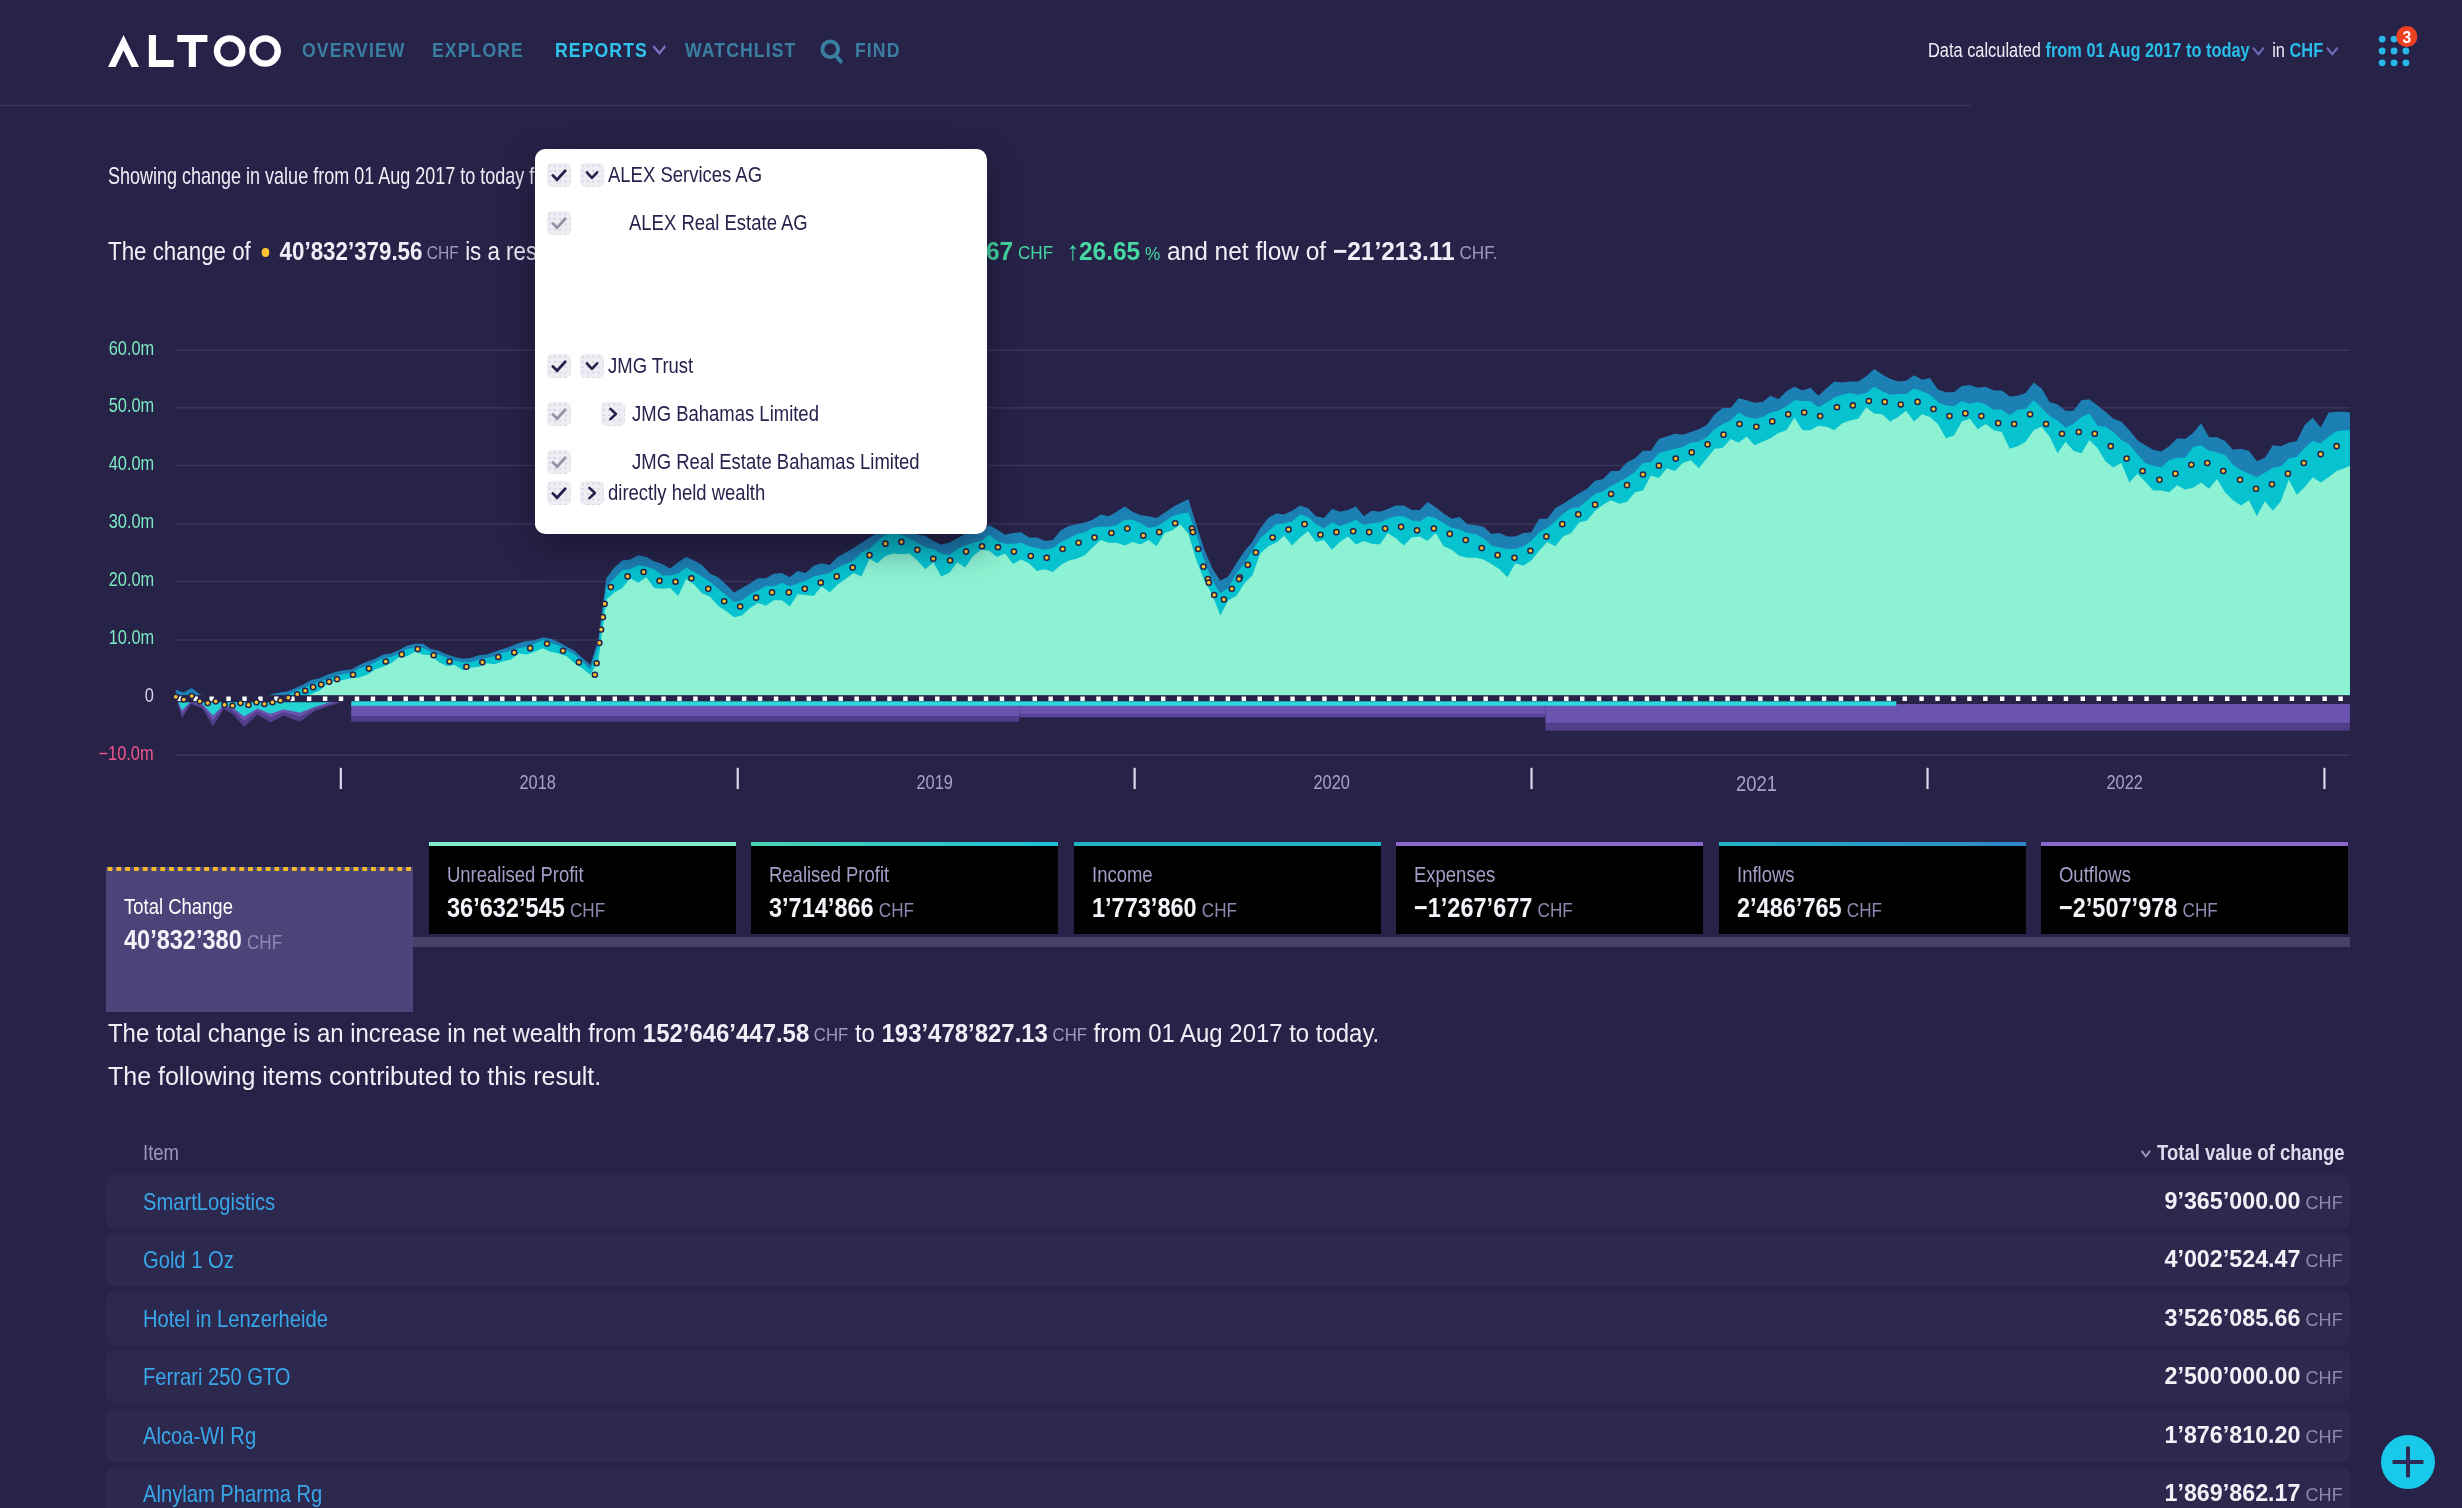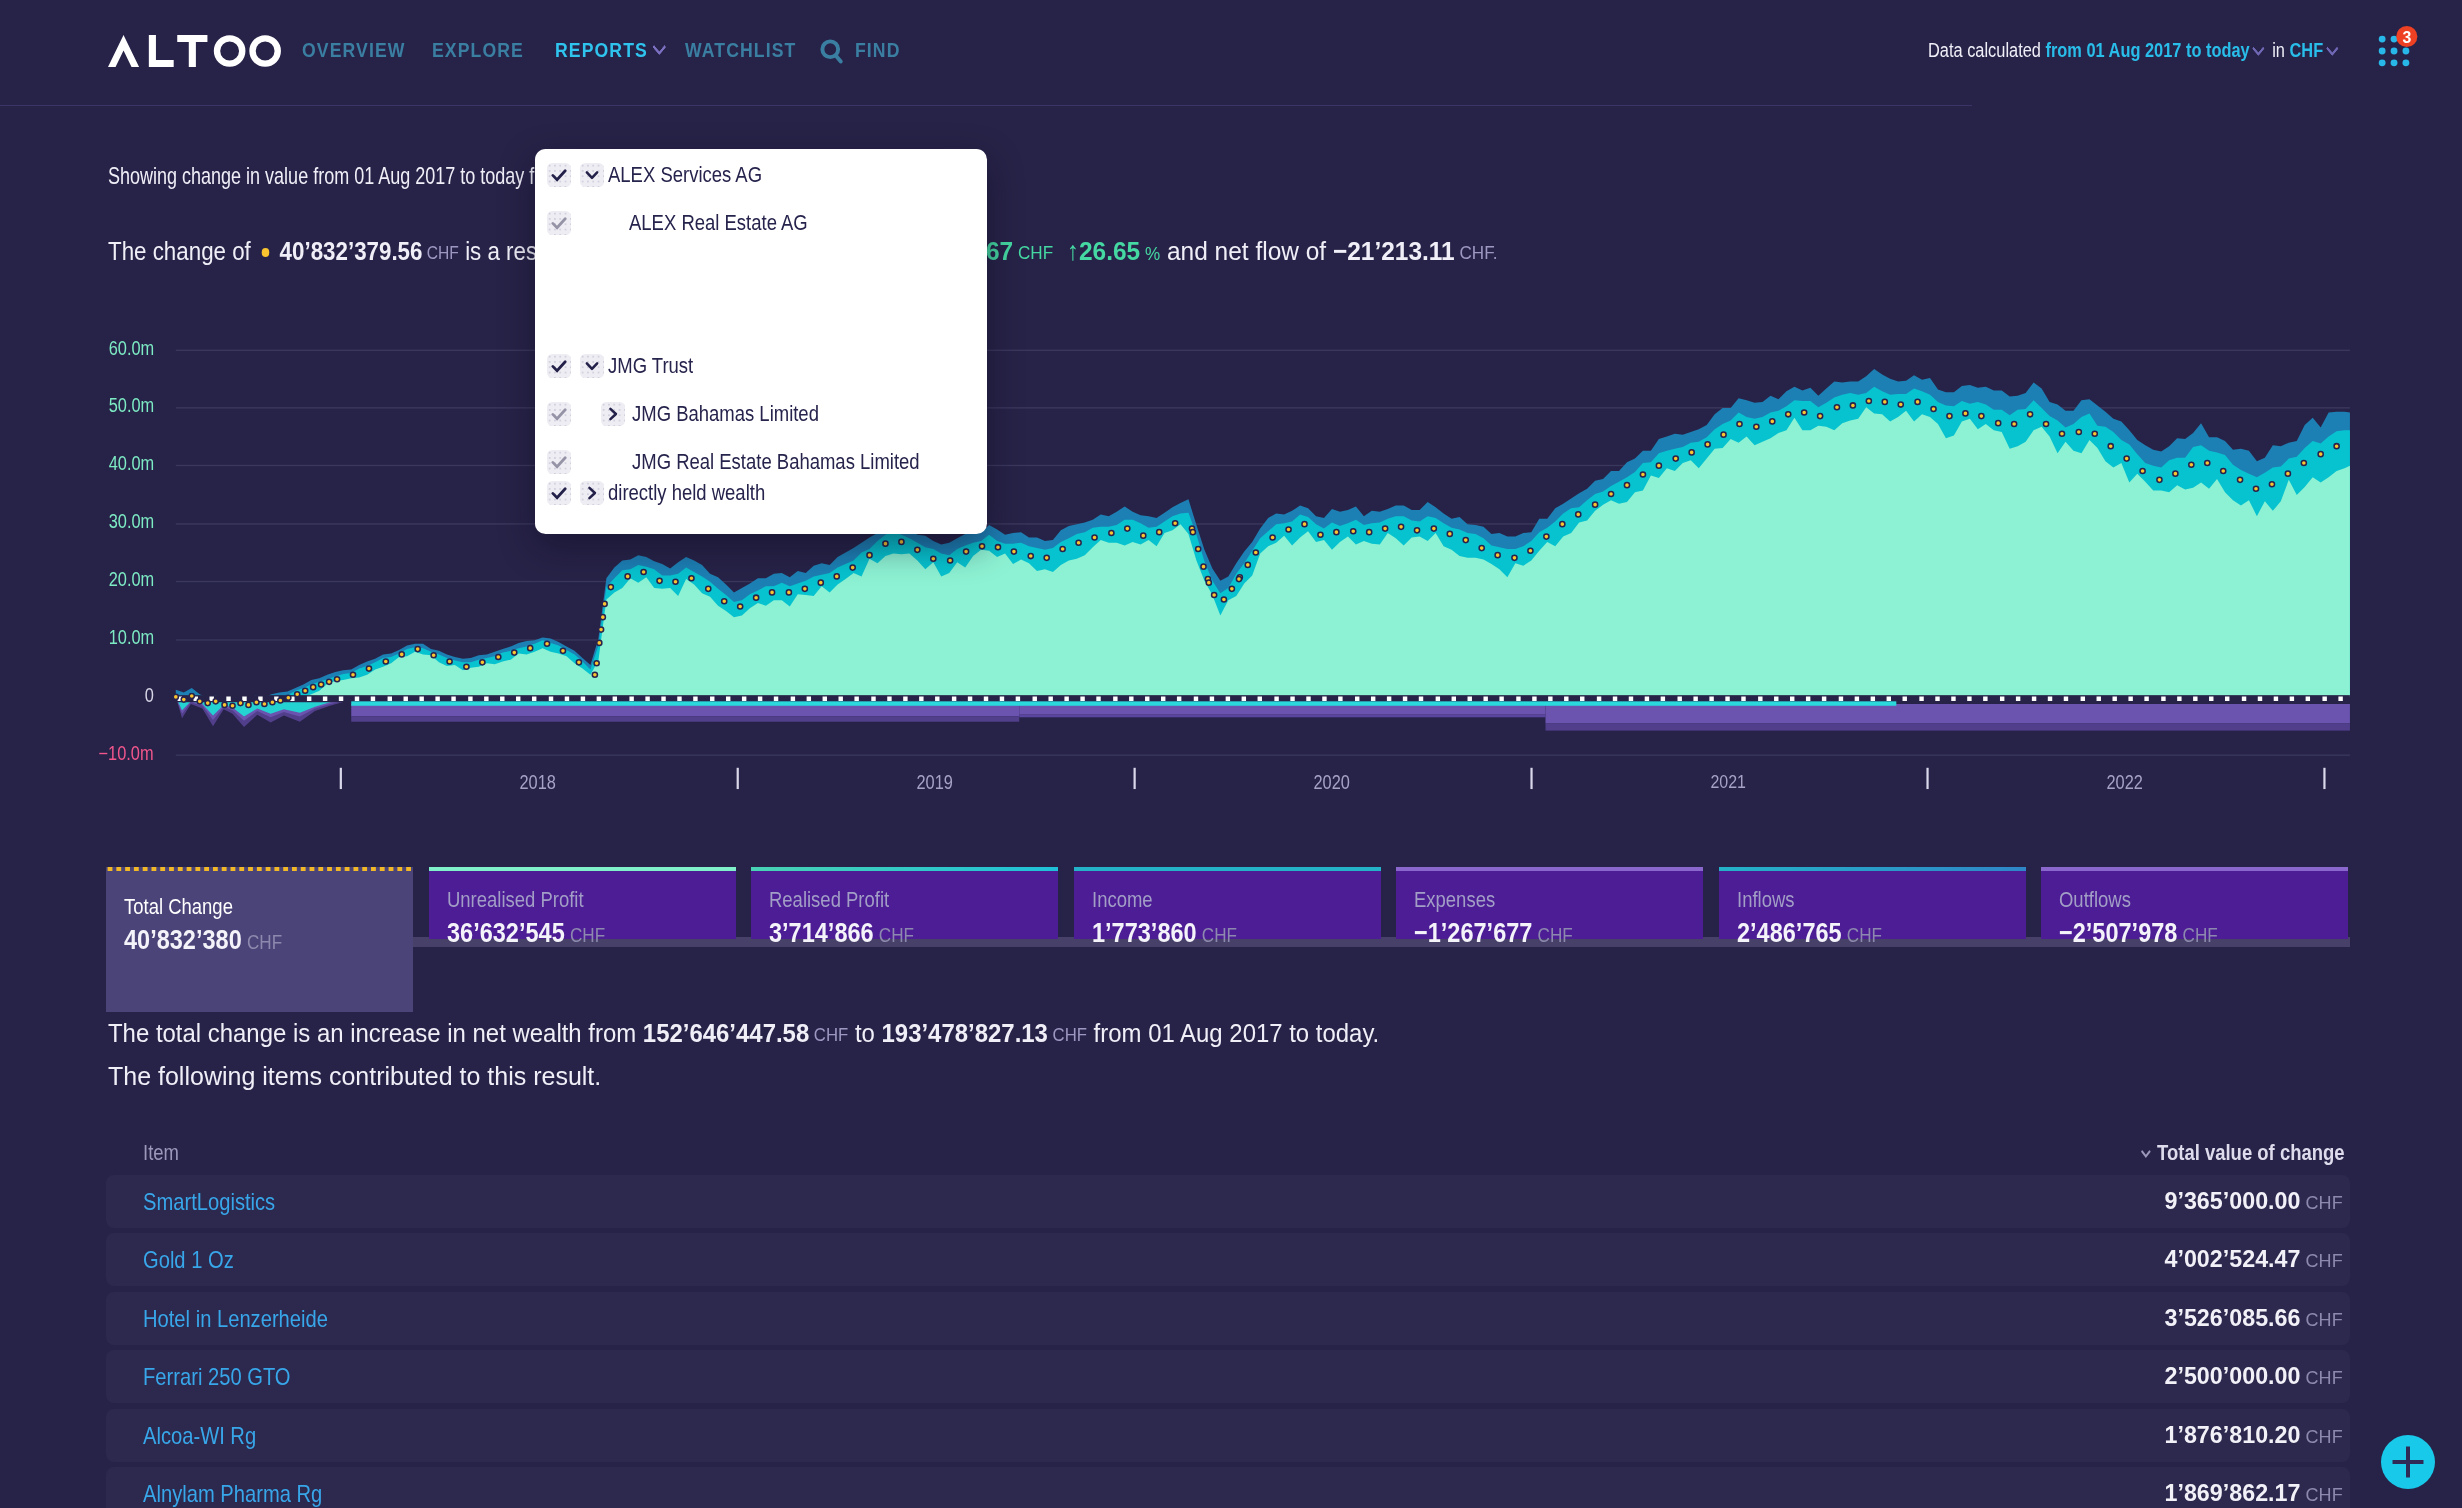--- a/index.html
+++ b/index.html
@@ -11,21 +11,21 @@
 #hdr{position:absolute;left:0;top:0;width:1972px;height:106px;border-bottom:1.8px solid #3a3566}
 .nav{color:#3a7fa2;font-size:21px;letter-spacing:1.3px;font-weight:700;top:38px}
 .nav.active{color:#2fc4ee}
 .chev{display:inline-block;width:12.4px;height:12.4px;border-right:3.5px solid #7a6fc0;border-bottom:3.5px solid #7a6fc0;transform:rotate(45deg);border-radius:1.8px;position:relative;top:-3.5px}
 
 .white{color:#f0eff8}
 .grn{color:#45d8a2}
 b.n{font-weight:700}
 sub.chf{font-size:18.6px;color:#9c98c2;vertical-align:baseline;position:relative;bottom:0.9px}
 
-.card{position:absolute;width:307px;height:72px;background:#4c1d95;top:867px}
+.card{position:absolute;width:307px;height:92px;background:#000000;top:842px}
 .card .bord{position:absolute;left:0;top:0;width:100%;height:4.4px}
 .card .lbl{position:absolute;left:17.7px;top:19.5px;font-size:22px;color:#a29ec6;transform:scaleX(.84);transform-origin:0 0;white-space:nowrap}
 .card .val{position:absolute;left:17.7px;top:50px;font-size:28px;font-weight:700;color:#f4f3fa;white-space:nowrap;transform:scaleX(.84);transform-origin:0 0}
 .card .val span{font-size:20.4px;font-weight:400;color:#8d89ae;margin-left:6.2px}
 #card0{background:#4b4478;top:867px;height:145px}
 #card0 .lbl{color:#ffffff;top:26.6px}
 #card0 .val{top:57px}
 
 .trow{position:absolute;left:106px;width:2244px;height:53px;background:#2c284e;border-radius:8px}
 .trow .iname{position:absolute;left:37px;top:13.3px;font-size:24px;color:#38a7ea;transform:scaleX(.84);transform-origin:0 0;white-space:nowrap}
@@ -86,21 +86,21 @@
 <div class="txr" style="right:2308px;top:394px;font-size:19.5px;color:#7debc4">50.0m</div>
 <div class="txr" style="right:2308px;top:452px;font-size:19.5px;color:#7debc4">40.0m</div>
 <div class="txr" style="right:2308px;top:510px;font-size:19.5px;color:#7debc4">30.0m</div>
 <div class="txr" style="right:2308px;top:568px;font-size:19.5px;color:#7debc4">20.0m</div>
 <div class="txr" style="right:2308px;top:626px;font-size:19.5px;color:#7debc4">10.0m</div>
 <div class="txr" style="right:2308px;top:684px;font-size:19.5px;color:#d6d4e6">0</div>
 <div class="txr" style="right:2308px;top:742px;font-size:19.5px;color:#f2568c">−10.0m</div>
 <div class="abs" style="left:485px;top:771px;font-size:19.5px;color:#a5a2c6;width:106px;text-align:center"><span style="display:inline-block;transform:scaleX(.84)">2018</span></div>
 <div class="abs" style="left:882px;top:771px;font-size:19.5px;color:#a5a2c6;width:106px;text-align:center"><span style="display:inline-block;transform:scaleX(.84)">2019</span></div>
 <div class="abs" style="left:1279px;top:771px;font-size:19.5px;color:#a5a2c6;width:106px;text-align:center"><span style="display:inline-block;transform:scaleX(.84)">2020</span></div>
-<div class="abs" style="left:1675px;top:771px;font-size:19px;color:#a5a2c6;width:106px;text-align:center"><span style="display:inline-block;transform:scaleX(.84)">2021</span></div>
+<div class="abs" style="left:1675px;top:771px;font-size:22px;color:#a5a2c6;width:106px;text-align:right"><span style="display:inline-block;transform:scaleX(.84)">2021</span></div>
 <div class="abs" style="left:2072px;top:771px;font-size:19.5px;color:#a5a2c6;width:106px;text-align:center"><span style="display:inline-block;transform:scaleX(.84)">2022</span></div>
 <svg width="2268" height="470" viewBox="0 0 2560 530" style="position:absolute;left:89px;top:337px;overflow:visible">
     <rect x="98" y="14" width="2454" height="1.5" fill="rgba(170,166,214,0.16)"></rect>
     <rect x="98" y="79" width="2454" height="1.5" fill="rgba(170,166,214,0.16)"></rect>
     <rect x="98" y="144" width="2454" height="1.5" fill="rgba(170,166,214,0.16)"></rect>
     <rect x="98" y="210" width="2454" height="1.5" fill="rgba(170,166,214,0.16)"></rect>
     <rect x="98" y="275" width="2454" height="1.5" fill="rgba(170,166,214,0.16)"></rect>
     <rect x="98" y="341" width="2454" height="1.5" fill="rgba(170,166,214,0.16)"></rect>
     <rect x="98" y="471" width="2454" height="1.5" fill="rgba(170,166,214,0.16)"></rect>
     <path d="M98,398 L107,401 L116,396 L125,403 L134,407 L143,404 L152,408 L161,408 L170,405 L179,408 L188,404 L197,407 L206,403 L215,401 L224,400 L233,396 L242,392 L251,387 L260,385 L269,381 L278,378 L287,376 L296,375 L305,370 L314,366 L323,363 L332,358 L341,357 L350,353 L359,348 L368,346 L377,346 L386,352 L395,354 L404,358 L413,361 L422,363 L431,362 L440,359 L449,358 L458,355 L467,352 L476,349 L485,345 L494,343 L503,342 L512,339 L521,340 L530,344 L539,349 L548,354 L557,362 L566,370 L575,340 L584,272 L593,260 L602,252 L611,251 L620,246 L629,248 L638,253 L647,256 L656,261 L665,254 L674,248 L683,252 L692,257 L701,267 L710,271 L719,279 L728,288 L737,283 L746,278 L755,272 L764,272 L773,267 L782,266 L791,271 L800,264 L809,266 L818,258 L827,255 L836,257 L845,248 L854,243 L863,238 L872,232 L881,226 L890,221 L899,210 L908,210 L917,210 L926,215 L935,223 L944,224 L953,230 L962,234 L971,232 L980,227 L989,222 L998,221 L1007,220 L1016,212 L1025,217 L1034,223 L1043,221 L1052,220 L1061,226 L1070,226 L1079,230 L1088,229 L1097,218 L1106,213 L1115,211 L1124,209 L1133,206 L1142,200 L1151,202 L1160,197 L1169,191 L1178,197 L1187,201 L1196,202 L1205,204 L1214,198 L1223,192 L1232,187 L1241,183 L1250,212 L1259,240 L1268,261 L1277,275 L1286,270 L1295,255 L1304,242 L1313,231 L1322,216 L1331,204 L1340,199 L1349,200 L1358,196 L1367,190 L1376,193 L1385,202 L1394,204 L1403,194 L1412,197 L1421,195 L1430,191 L1439,202 L1448,196 L1457,197 L1466,194 L1475,190 L1484,190 L1493,195 L1502,195 L1511,186 L1520,192 L1529,199 L1538,205 L1547,203 L1556,211 L1565,212 L1574,214 L1583,222 L1592,221 L1601,225 L1610,225 L1619,221 L1628,220 L1637,205 L1646,205 L1655,193 L1664,188 L1673,182 L1682,176 L1691,171 L1700,162 L1709,160 L1718,151 L1727,151 L1736,141 L1745,137 L1754,128 L1763,128 L1772,115 L1781,112 L1790,109 L1799,110 L1808,107 L1817,104 L1826,99 L1835,87 L1844,80 L1853,80 L1862,69 L1871,71 L1880,74 L1889,73 L1898,66 L1907,70 L1916,61 L1925,56 L1934,60 L1943,57 L1952,66 L1961,58 L1970,50 L1979,51 L1988,50 L1997,50 L2006,44 L2015,36 L2024,42 L2033,47 L2042,50 L2051,49 L2060,43 L2069,48 L2078,46 L2087,59 L2096,62 L2105,62 L2114,55 L2123,54 L2132,57 L2141,56 L2150,60 L2159,60 L2168,67 L2177,66 L2186,63 L2195,51 L2204,58 L2213,73 L2222,76 L2231,83 L2240,83 L2249,71 L2258,70 L2267,77 L2276,84 L2285,92 L2294,95 L2303,105 L2312,116 L2321,122 L2330,127 L2339,129 L2348,123 L2357,114 L2366,115 L2375,108 L2384,97 L2393,113 L2402,113 L2411,117 L2420,127 L2429,126 L2438,128 L2447,140 L2456,136 L2465,122 L2474,123 L2483,119 L2492,117 L2501,99 L2510,91 L2519,102 L2528,85 L2537,84 L2546,84 L2552,85 L2552,406 L98,406 Z" fill="#1d80b5"></path>

